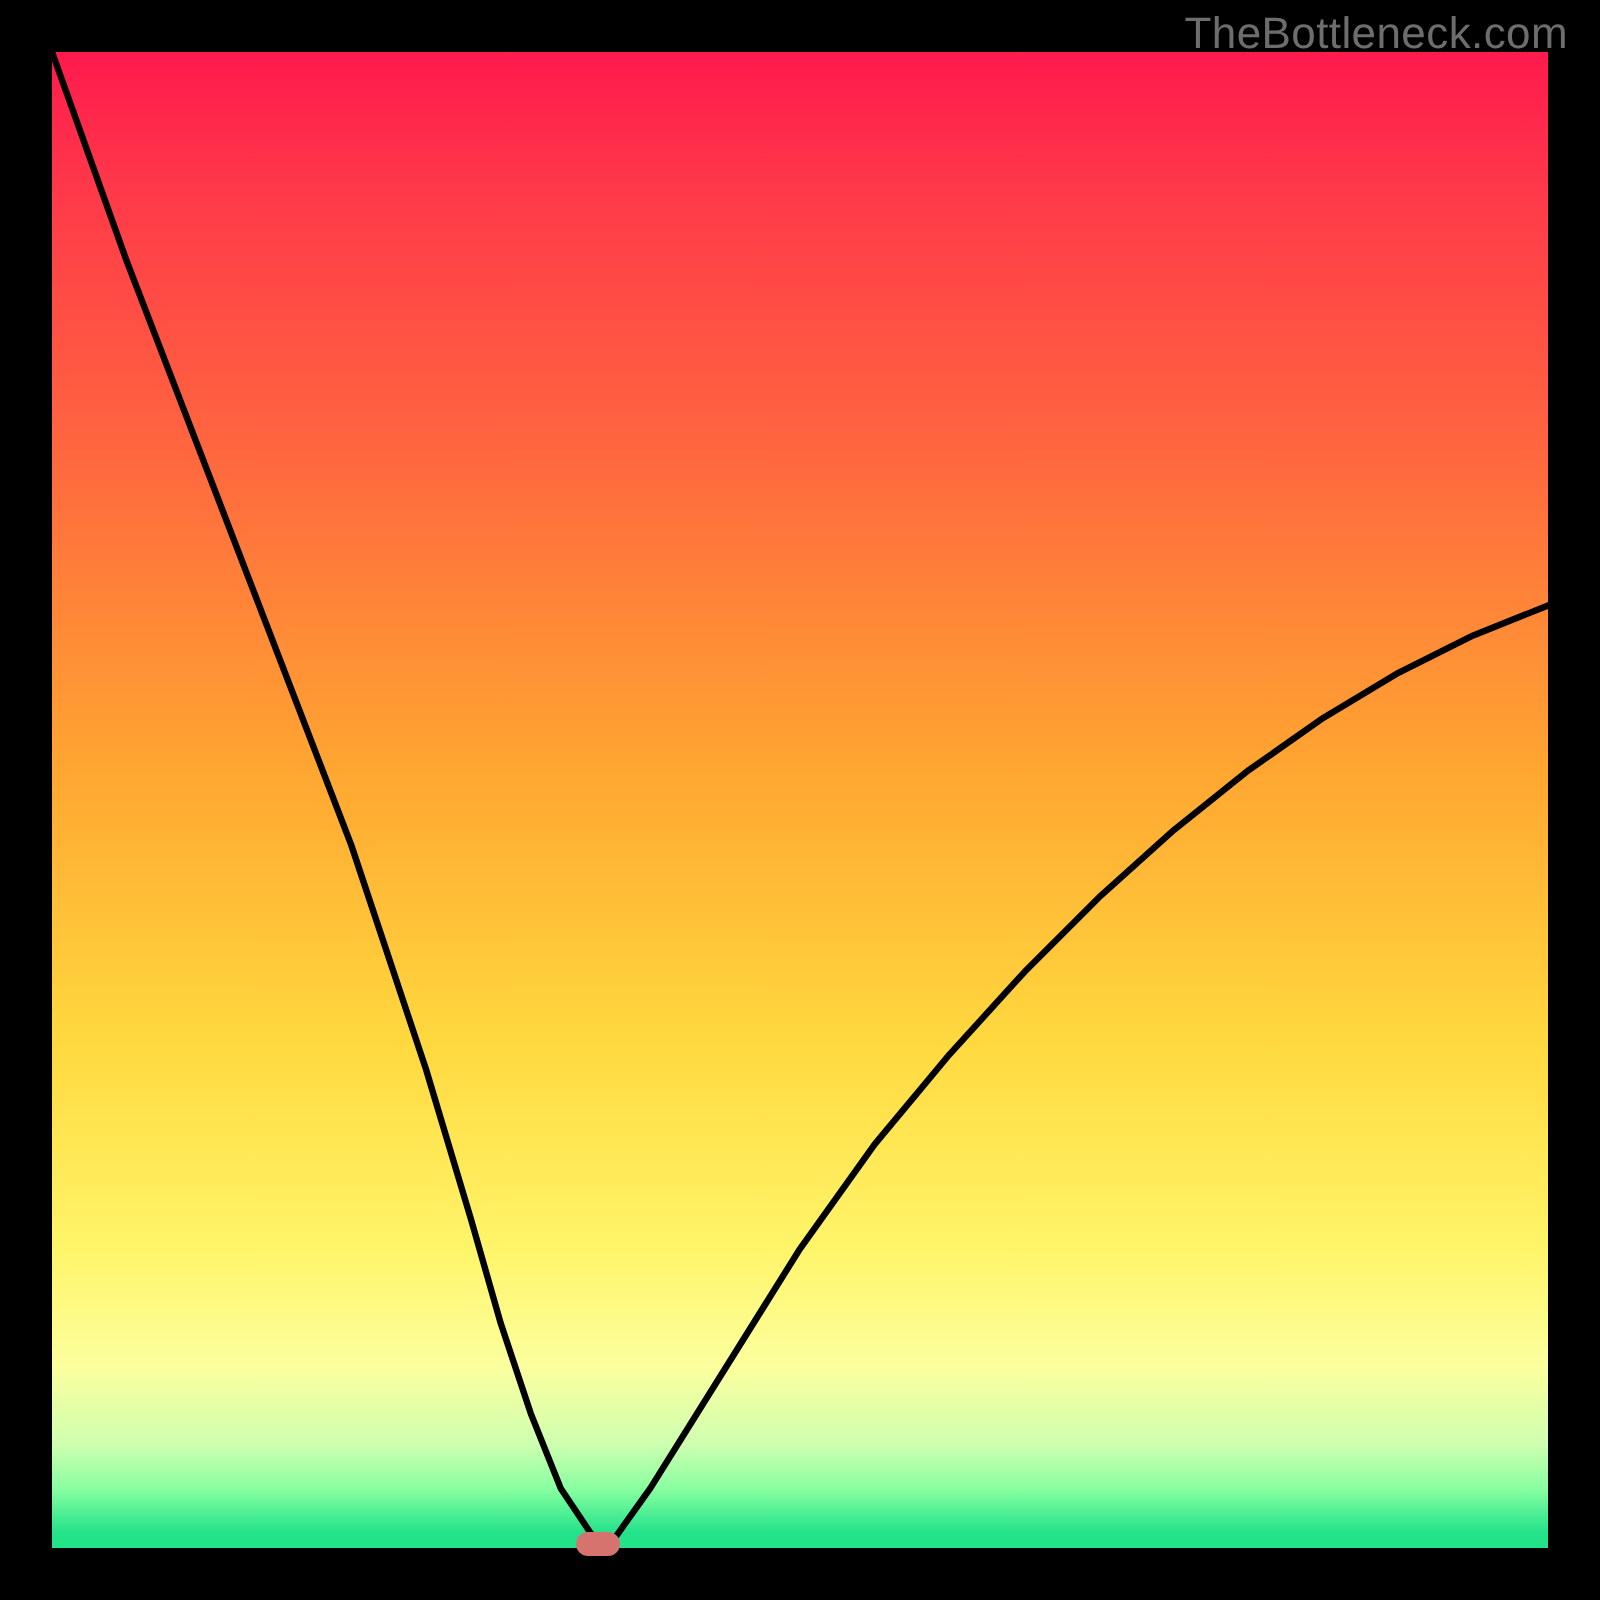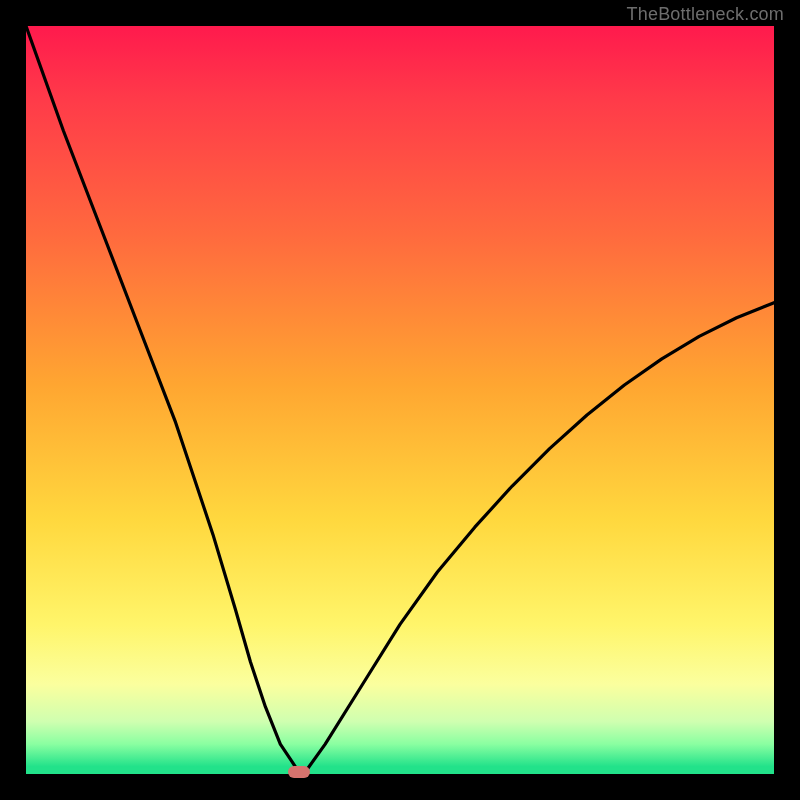--- a/index.html
+++ b/index.html
@@ -36,21 +36,21 @@
       #cfffb0 93%,
       #8affa1 96%,
       #22e28a 99%,
       #22e28a 100%
     );
   }
   .watermark {
     position: absolute;
     top: 4px;
     right: 16px;
-    font-size: 18px;
+    font-size: 22px;
     color: #6d6d6d;
     font-weight: 400;
     letter-spacing: 0.2px;
     user-select: none;
   }
   svg.curve {
     position: absolute;
     inset: 0;
     width: 100%;
     height: 100%;

